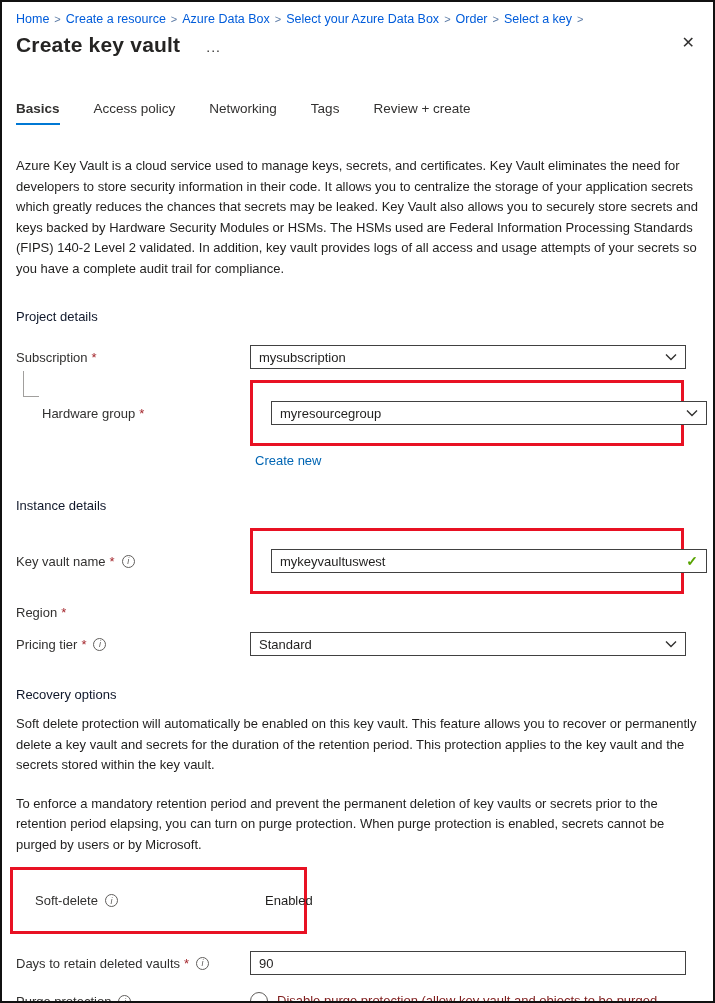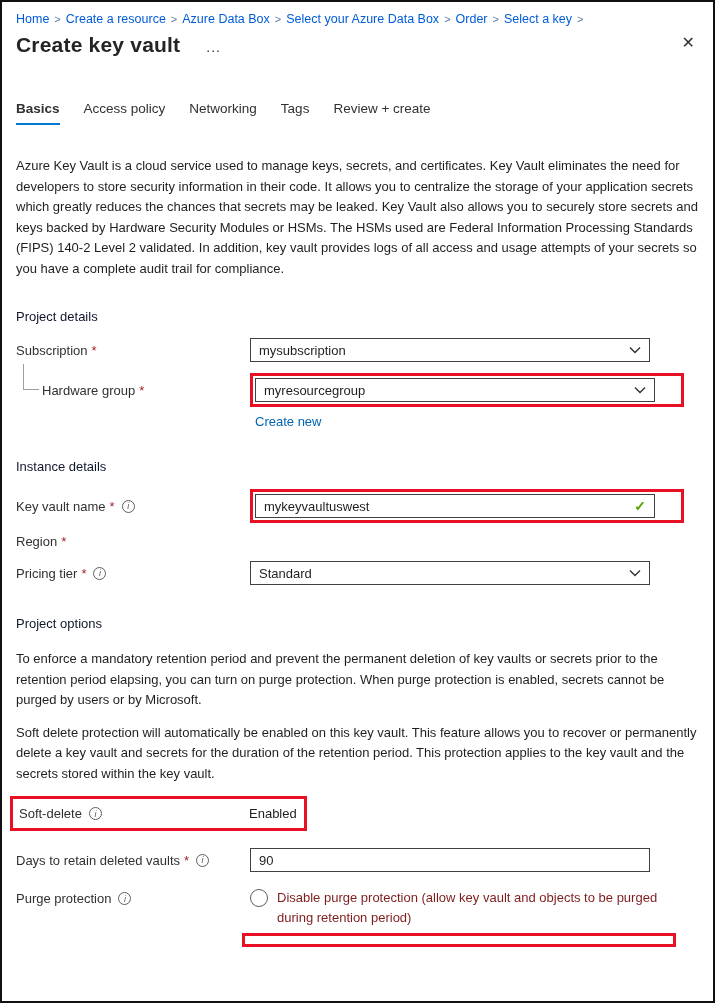--- a/index.html
+++ b/index.html
@@ -17,21 +17,21 @@
   .breadcrumb .crumb { color:#015cda; cursor:pointer; }
   .breadcrumb .sep { color:#5b7aa5; margin:0 5px; font-size:11px; }
 
   
   .title-row { display:flex; align-items:flex-start; margin-top:7px; }
   .page-title { font-size:21px; font-weight:bold; color:#252423; letter-spacing:.2px; }
   .ellipsis-btn { margin-left:26px; margin-top:6px; font-size:14px; color:#323130; letter-spacing:1px; cursor:pointer; }
   .close-btn { margin-left:auto; font-size:16px; color:#323130; cursor:pointer; padding:2px 4px; line-height:1; }
 
   
-  .tabs { display:flex; gap:24px; margin-top:44px; font-size:13.5px; }
+  .tabs { display:flex; gap:34px; margin-top:44px; font-size:13.5px; }
   .tab { padding-bottom:7px; color:#323130; cursor:pointer; }
   .tab.active { font-weight:bold; border-bottom:2px solid #0078d4; }
 
   
   .intro { margin-top:31px; font-size:13px; line-height:1.58; color:#201f1e; max-width:684px; }
   .section-heading { font-size:13px; color:#0f172a; }
   .section-desc { margin-top:12px; font-size:13px; line-height:1.58; color:#201f1e; max-width:684px; }
 
   
   .form-area { position:relative; }
@@ -39,33 +39,33 @@
   .flabel { width:234px; flex:0 0 234px; font-size:13px; color:#323130; display:flex; align-items:center; }
   .flabel.indent { padding-left:26px; }
   .req { color:#a4262c; margin-left:4px; }
   .info-icon {
     display:inline-flex; align-items:center; justify-content:center;
     width:13px; height:13px; border:1px solid #605e5c; border-radius:50%;
     font-size:9px; color:#605e5c; margin-left:7px; font-style:italic; cursor:pointer; flex:0 0 13px;
   }
   .ctrl-col { width:424px; flex:0 0 424px; }
   .dropdown, .txtwrap {
-    width:400px; height:24px; border:1px solid #414141; background:#fff;
+    width:436px; height:24px; border:1px solid #414141; background:#fff;
     display:flex; align-items:center; padding:0 8px; font-size:13px; color:#201f1e; cursor:pointer;
   }
   .dropdown .val { flex:1 1 auto; }
   .dropdown.purple { border-color:#8250aa; }
   .txtwrap input {
     border:none; outline:none; flex:1 1 auto; font:inherit; color:#201f1e; background:transparent; height:100%;
   }
   .check-glyph { color:#57a300; font-size:14px; font-weight:bold; margin-left:6px; }
   .chev { flex:0 0 12px; }
 
   
-  .red-box { border:3px solid #e81123; padding:2px; }
+  .red-box { border:3px solid #e81123; padding:18px; }
   .red-box.ctrl { width:434px; }
   .link-blue { color:#0065b3; font-size:13px; cursor:pointer; display:inline-block; }
 
   
   .elbow {
     position:absolute; left:7px; top:26px; width:16px; height:26px;
     border-left:1px solid #a19f9d; border-bottom:1px solid #a19f9d;
   }
 
   
@@ -102,21 +102,21 @@
       <div class="tab">Access policy</div>
       <div class="tab">Networking</div>
       <div class="tab">Tags</div>
       <div class="tab">Review + create</div>
     </div>
 
     <div class="intro">Azure Key Vault is a cloud service used to manage keys, secrets, and certificates. Key Vault eliminates the need for developers to store security information in their code. It allows you to centralize the storage of your application secrets which greatly reduces the chances that secrets may be leaked. Key Vault also allows you to securely store secrets and keys backed by Hardware Security Modules or HSMs. The HSMs used are Federal Information Processing Standards (FIPS) 140-2 Level 2 validated. In addition, key vault provides logs of all access and usage attempts of your secrets so you have a complete audit trail for compliance.</div>
 
     <div class="section-heading" style="margin-top:30px">Project details</div>
 
-    <div class="form-area" style="margin-top:14px">
+    <div class="form-area" style="margin-top:21px">
       <div class="elbow"></div>
 
       <div class="frow">
         <div class="flabel">
           <span>Subscription</span>
             <span class="req">*</span>
         </div>
         <div class="ctrl-col">
           <div class="dropdown">
             <span class="val">mysubscription</span>
@@ -189,23 +189,23 @@
           <div class="dropdown">
             <span class="val">Standard</span>
             <svg class="chev" width="12" height="8" viewBox="0 0 12 8">
                 <path d="M1 1.5 L6 6.5 L11 1.5" stroke="#323130" stroke-width="1.4" fill="none"></path>
               </svg>
           </div>
         </div>
       </div>
     </div>
 
-    <div class="section-heading" style="margin-top:31px">Project options</div>
+    <div class="section-heading" style="margin-top:31px">Recovery options</div>
+    <div class="section-desc">Soft delete protection will automatically be enabled on this key vault. This feature allows you to recover or permanently delete a key vault and secrets for the duration of the retention period. This protection applies to the key vault and the secrets stored within the key vault.</div>
     <div class="section-desc" style="margin-top:18px">To enforce a mandatory retention period and prevent the permanent deletion of key vaults or secrets prior to the retention period elapsing, you can turn on purge protection. When purge protection is enabled, secrets cannot be purged by users or by Microsoft.</div>
-    <div class="section-desc">Soft delete protection will automatically be enabled on this key vault. This feature allows you to recover or permanently delete a key vault and secrets for the duration of the retention period. This protection applies to the key vault and the secrets stored within the key vault.</div>
 
     <div class="red-box softdel-box" style="margin-top:12px; margin-left:-6px">
       <div class="softdel-inner">
         <div class="flabel">
           <span>Soft-delete</span>
             <span class="info-icon">i</span>
         </div>
         <span class="softdel-val">Enabled</span>
       </div>
     </div>

